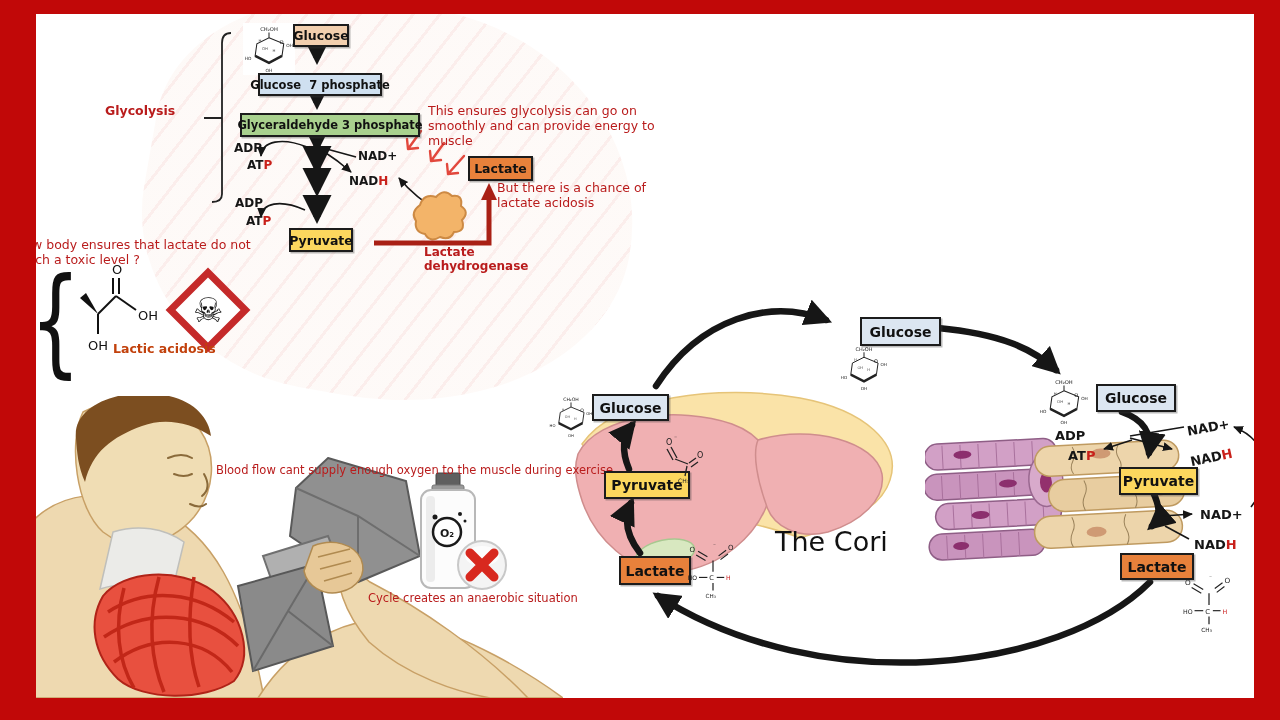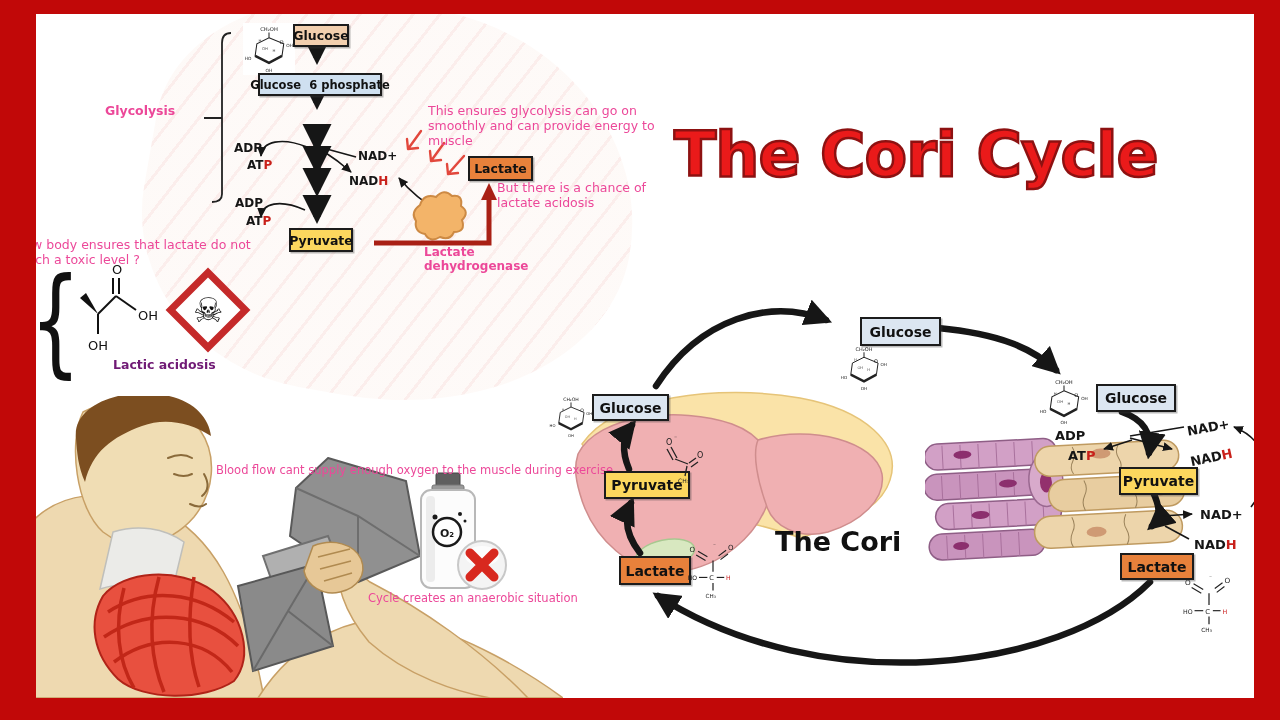--- a/index.html
+++ b/index.html
@@ -7,29 +7,29 @@
   #canvas{position:relative;width:1280px;height:720px;background:#ffffff;overflow:hidden;margin:0 auto;}
   .frame{position:absolute;background:#c10808;z-index:9;}
   .bgstreak{position:absolute;z-index:0;border-radius:48% 52% 58% 42% / 42% 58% 52% 48%;
     background:repeating-linear-gradient(118deg, rgba(231,140,128,0.20) 0 3px, rgba(252,242,237,0.55) 3px 21px);
     opacity:.75;}
   svg.layer{position:absolute;z-index:2;pointer-events:none;}
   svg.art{position:absolute;z-index:1;}
   .box{position:absolute;z-index:3;border:2px solid #1c1c1c;display:flex;align-items:center;justify-content:center;
     font-weight:bold;color:#111;box-shadow:1.5px 1.5px 0 rgba(60,60,60,.35);white-space:nowrap;}
   .ws-pre{white-space:pre;}
-  .txt{position:absolute;z-index:3;color:#ec4899;line-height:1.18;}
+  .txt{position:absolute;z-index:3;color:#b91c1c;line-height:1.18;}
   .b{font-weight:bold;}
   .red{color:#c8201a;}
   .chem{position:absolute;z-index:4;font-weight:bold;font-size:12px;color:#161616;white-space:nowrap;}
   .mol{position:absolute;z-index:3;}
   .mol svg{width:100%;height:100%;display:block;}
   #title{position:absolute;z-index:3;font-size:62px;font-weight:bold;letter-spacing:-1px;color:#ea1a1a;
     -webkit-text-stroke:2.5px #8d1111;white-space:nowrap;}
-  #cori-heading{position:absolute;z-index:3;font-size:27px;font-weight:bold;color:#111;line-height:1.22;}
+  #cori-heading{position:absolute;z-index:3;font-size:27px;font-weight:normal;color:#111;line-height:1.22;}
   .hazard{position:absolute;z-index:3;width:46px;height:46px;border:7px solid #c52a2a;background:#fff;
     transform:rotate(45deg);display:flex;align-items:center;justify-content:center;}
   .hazard span{transform:rotate(-45deg);font-size:34px;color:#111;line-height:1;}
   .brace{position:absolute;z-index:3;font-size:100px;font-weight:400;color:#111;
     transform:scale(.8,1.18);transform-origin:left top;}
 </style>
 </head>
 <body>
 
 <div id="canvas">
@@ -202,22 +202,23 @@
     <text x="26" y="55" font-size="5" fill="#222" font-family="DejaVu Sans">OH</text>
     <text x="2" y="42" font-size="5" fill="#222" font-family="DejaVu Sans">HO</text>
     <text x="22" y="30" font-size="4.5" fill="#555" font-family="DejaVu Sans">OH</text>
     <text x="34" y="33" font-size="4.5" fill="#555" font-family="DejaVu Sans">H</text>
     <text x="18" y="21" font-size="4.5" fill="#555" font-family="DejaVu Sans">H</text>
   </svg>
     </div>
 
   <div class="box" style="left:293px;top:24px;width:52px;height:19px;background:#f2cfae;font-size:12.5px;">Glucose</div>
 
-  <div class="box ws-pre" style="left:258px;top:73px;width:120px;height:19px;background:#cfe0f0;font-size:11.5px;">Glucose  6 phosphate</div>
-
+  <div class="box ws-pre" style="left:258px;top:73px;width:120px;height:19px;background:#cfe0f0;font-size:11.5px;">Glucose  7 phosphate</div>
+
+  <div class="box" style="left:240px;top:113px;width:176px;height:20px;background:#a9d18e;font-size:11.5px;">Glyceraldehyde 3 phosphate</div>
 
   <div class="box" style="left:289px;top:228px;width:60px;height:20px;background:#fcd75e;font-size:12.5px;">Pyruvate</div>
 
   <div class="box" style="left:468px;top:156px;width:61px;height:21px;background:#e8813b;font-size:12.5px;">Lactate</div>
 
   <div class="chem" style="left:234px;top:141px;">ADP</div>
   <div class="chem" style="left:247px;top:158px;">
     <span>AT</span><span class="red">P</span>
   </div>
   <div class="chem" style="left:358px;top:149px;">NAD+</div>
@@ -262,23 +263,22 @@
     <polygon points="28,56 10,40 16,35" fill="#111"></polygon>
     <path d="M28,56 L28,76" stroke="#111" stroke-width="2"></path>
     <text x="18" y="92" font-size="13" fill="#111" font-family="DejaVu Sans">OH</text>
   </svg>
     </div>
 
   <div class="hazard" style="left:178px;top:280px;">
     <span>☠</span>
   </div>
 
-  <div class="txt b" style="left:113px;top:342px;font-size:12.5px;color:#701a75;margin-top:16px;">Lactic acidosis</div>
-
-  <div id="title" style="left:674px;top:118px;">The Cori Cycle</div>
+  <div class="txt b" style="left:113px;top:342px;font-size:12.5px;color:#c2410c;">Lactic acidosis</div>
+
 
   <div class="txt" style="left:216px;top:464px;font-size:11.5px;">Blood flow cant supply enough oxygen to the muscle during exercise</div>
   <div class="txt" style="left:368px;top:592px;font-size:11.5px;">Cycle creates an anaerobic situation</div>
 
   <div id="cori-heading" style="left:775px;top:526px;">
     <div>The Cori</div>
   </div>
 
   <div class="box" style="left:592px;top:394px;width:73px;height:23px;background:#dce6f1;font-size:14px;border-width:2.5px;">Glucose</div>
   <div class="box" style="left:604px;top:471px;width:82px;height:24px;background:#fcd75e;font-size:14px;border-width:2.5px;">Pyruvate</div>

